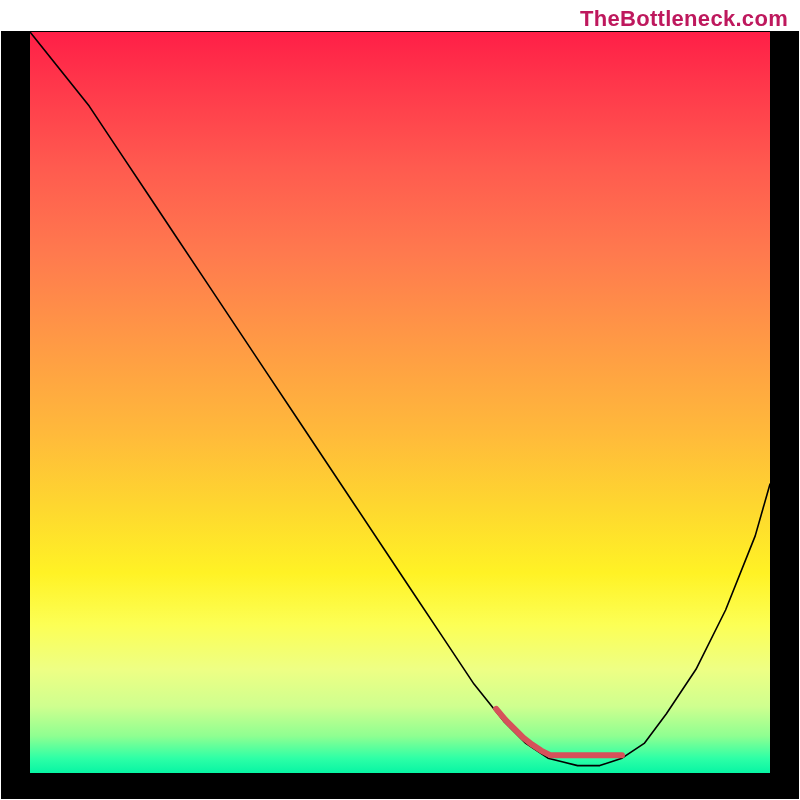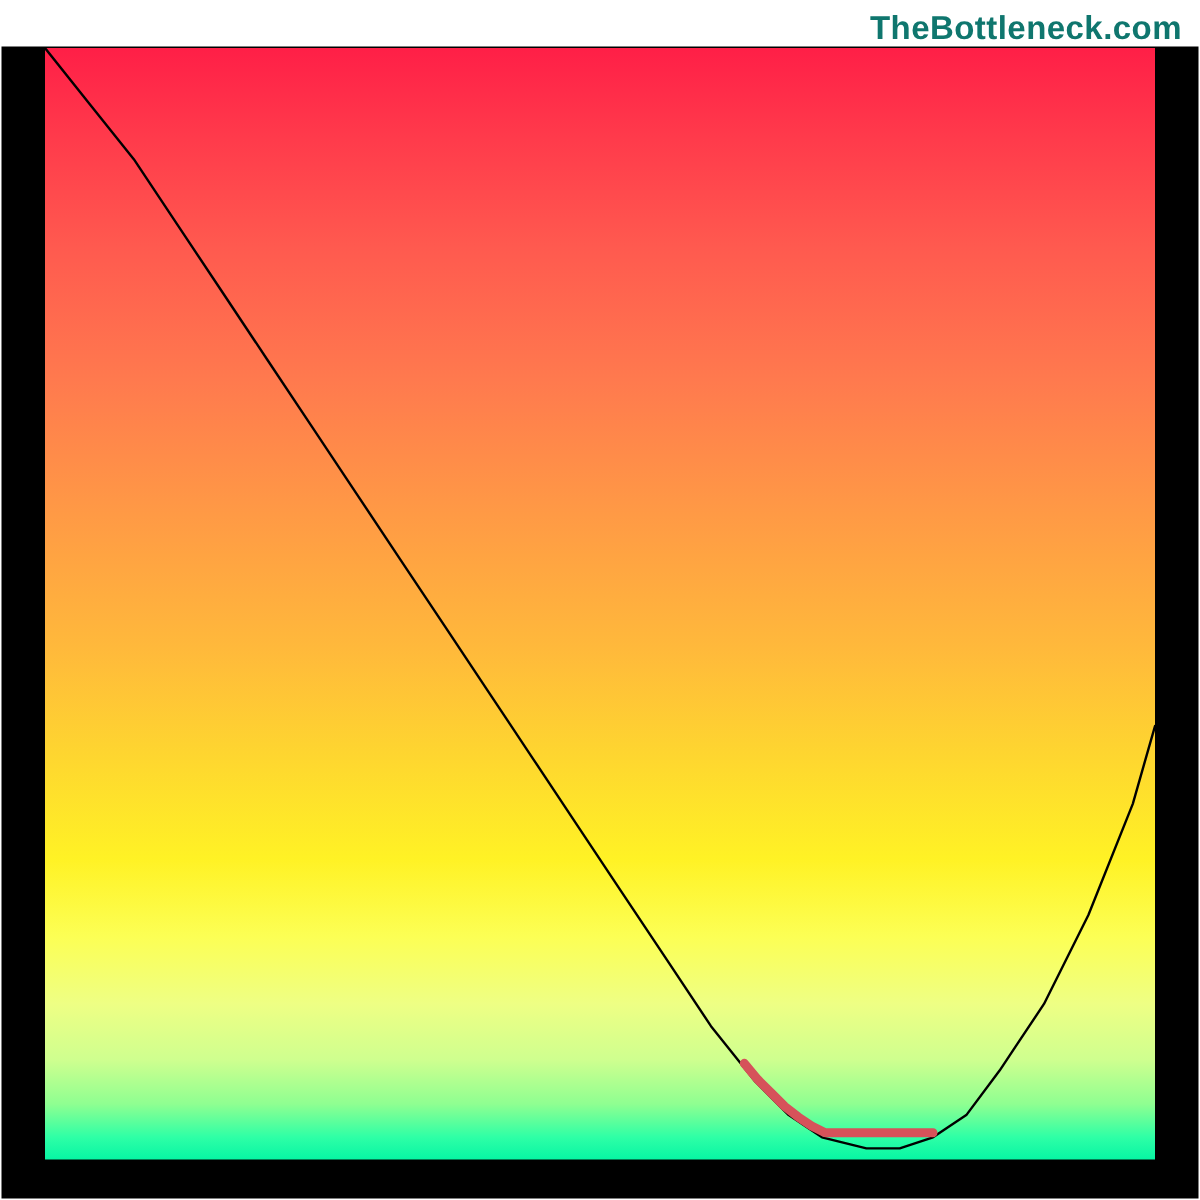--- a/index.html
+++ b/index.html
@@ -13,21 +13,21 @@
     height: 800px;
     position: relative;
     background: #fff;
   }
   .watermark {
     position: absolute;
     top: 6px;
     right: 12px;
     font-size: 22px;
     font-weight: bold;
-    color: #0f766e;
+    color: #be185d;
     letter-spacing: 0.3px;
   }
   .chart-frame {
     position: absolute;
     left: 1px;
     top: 31px;
     width: 798px;
     height: 768px;
     background: #000;
   }

